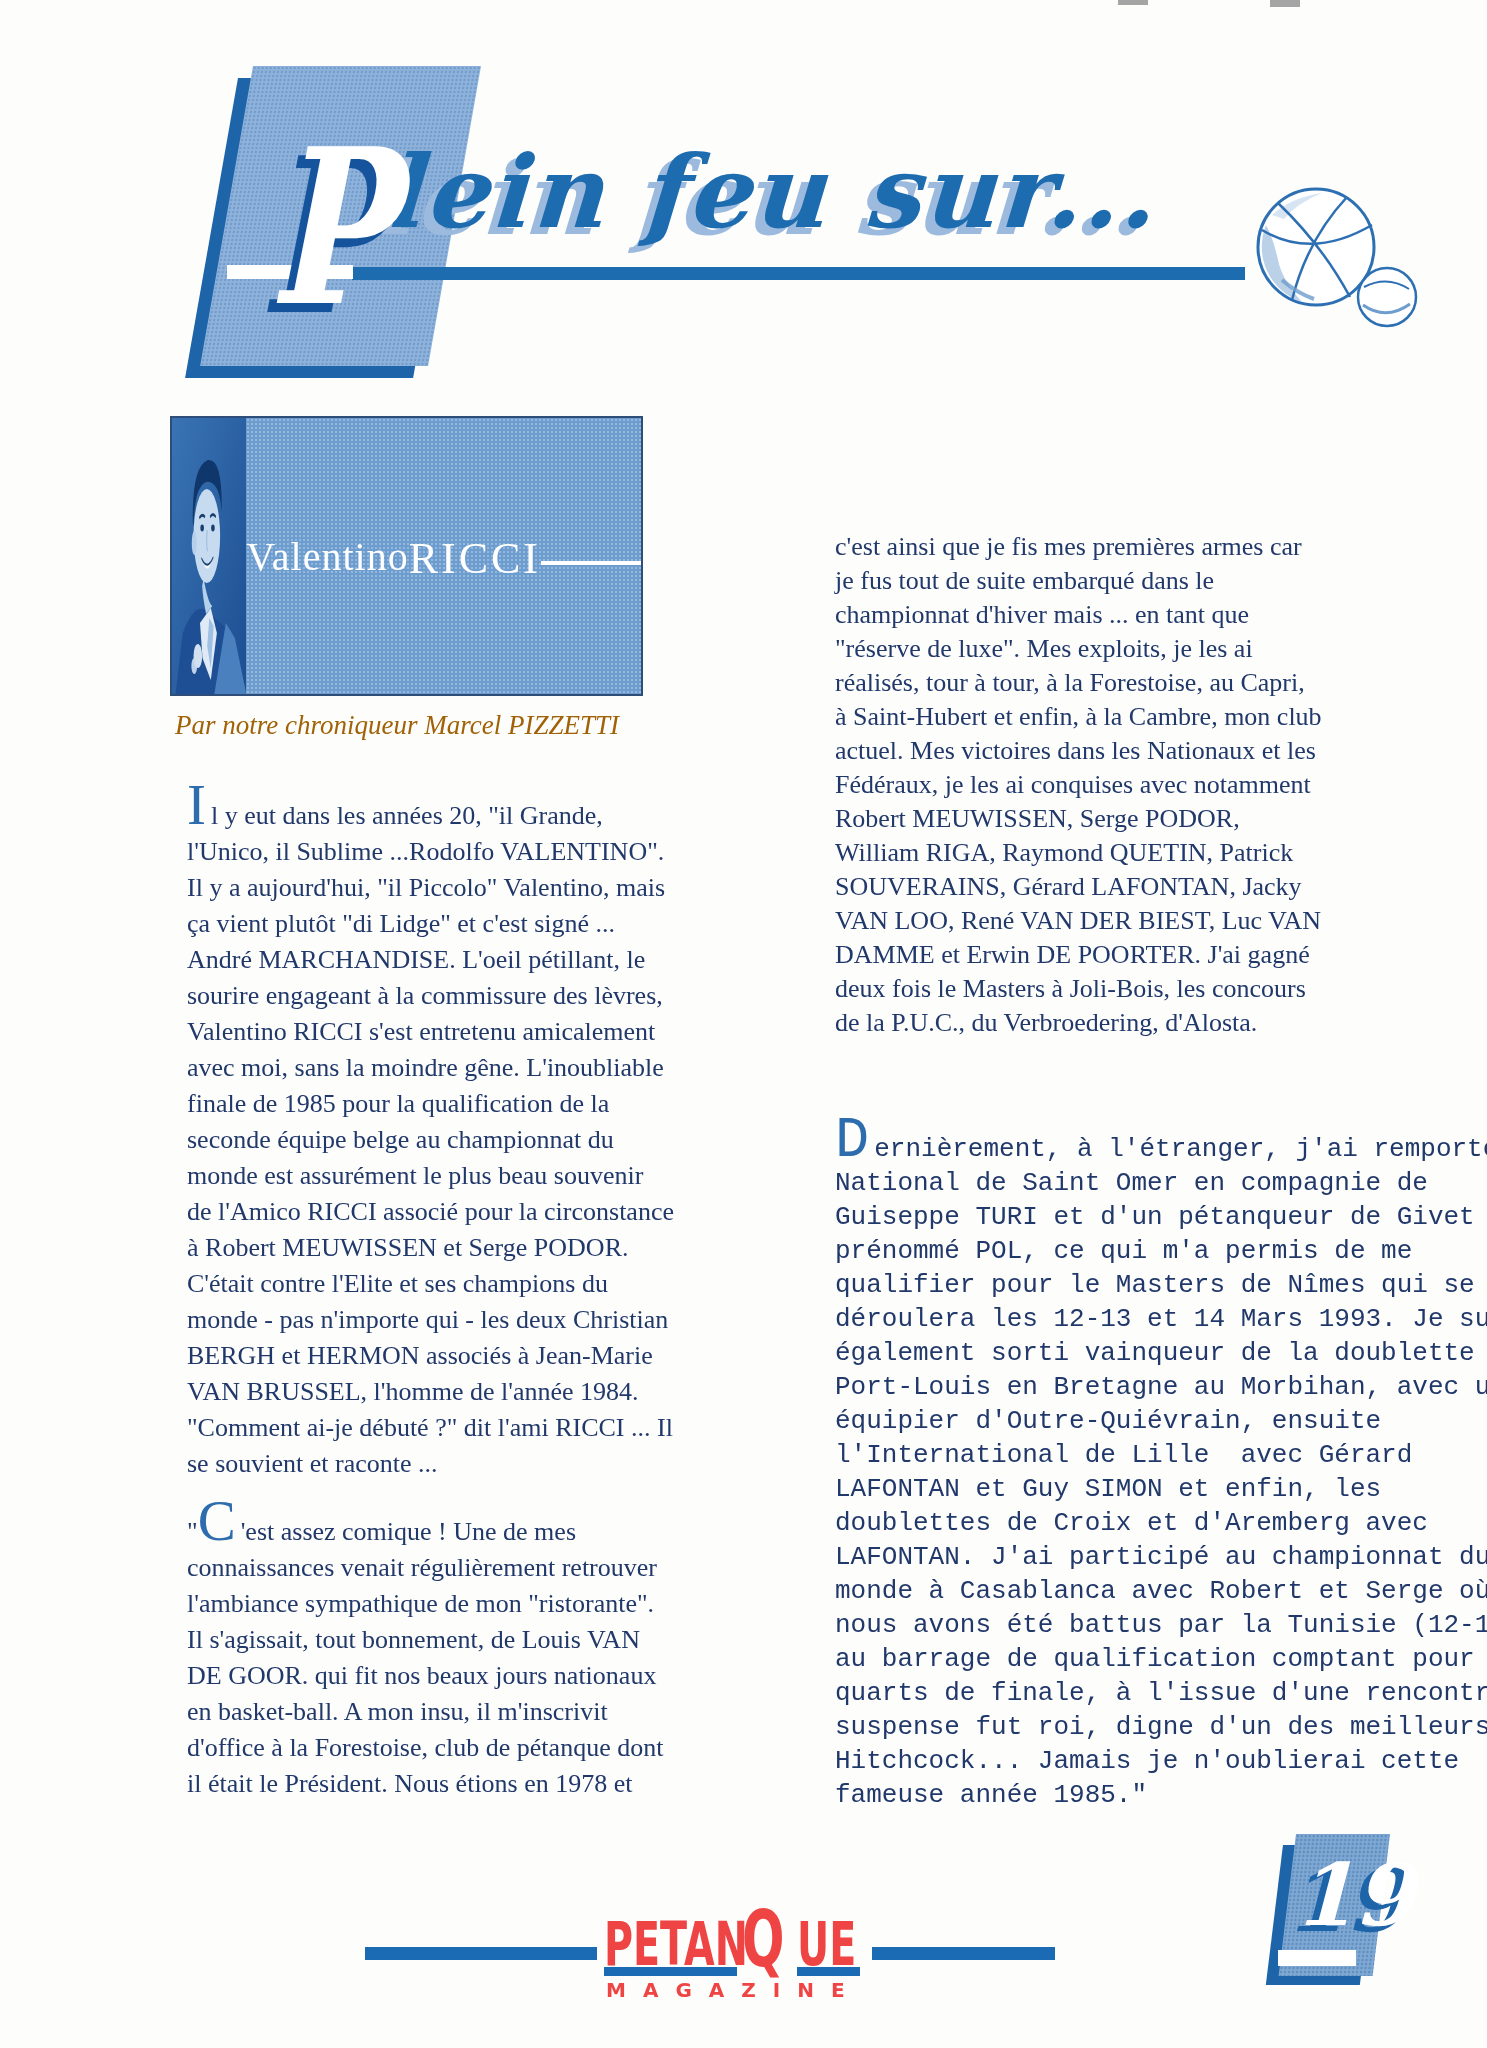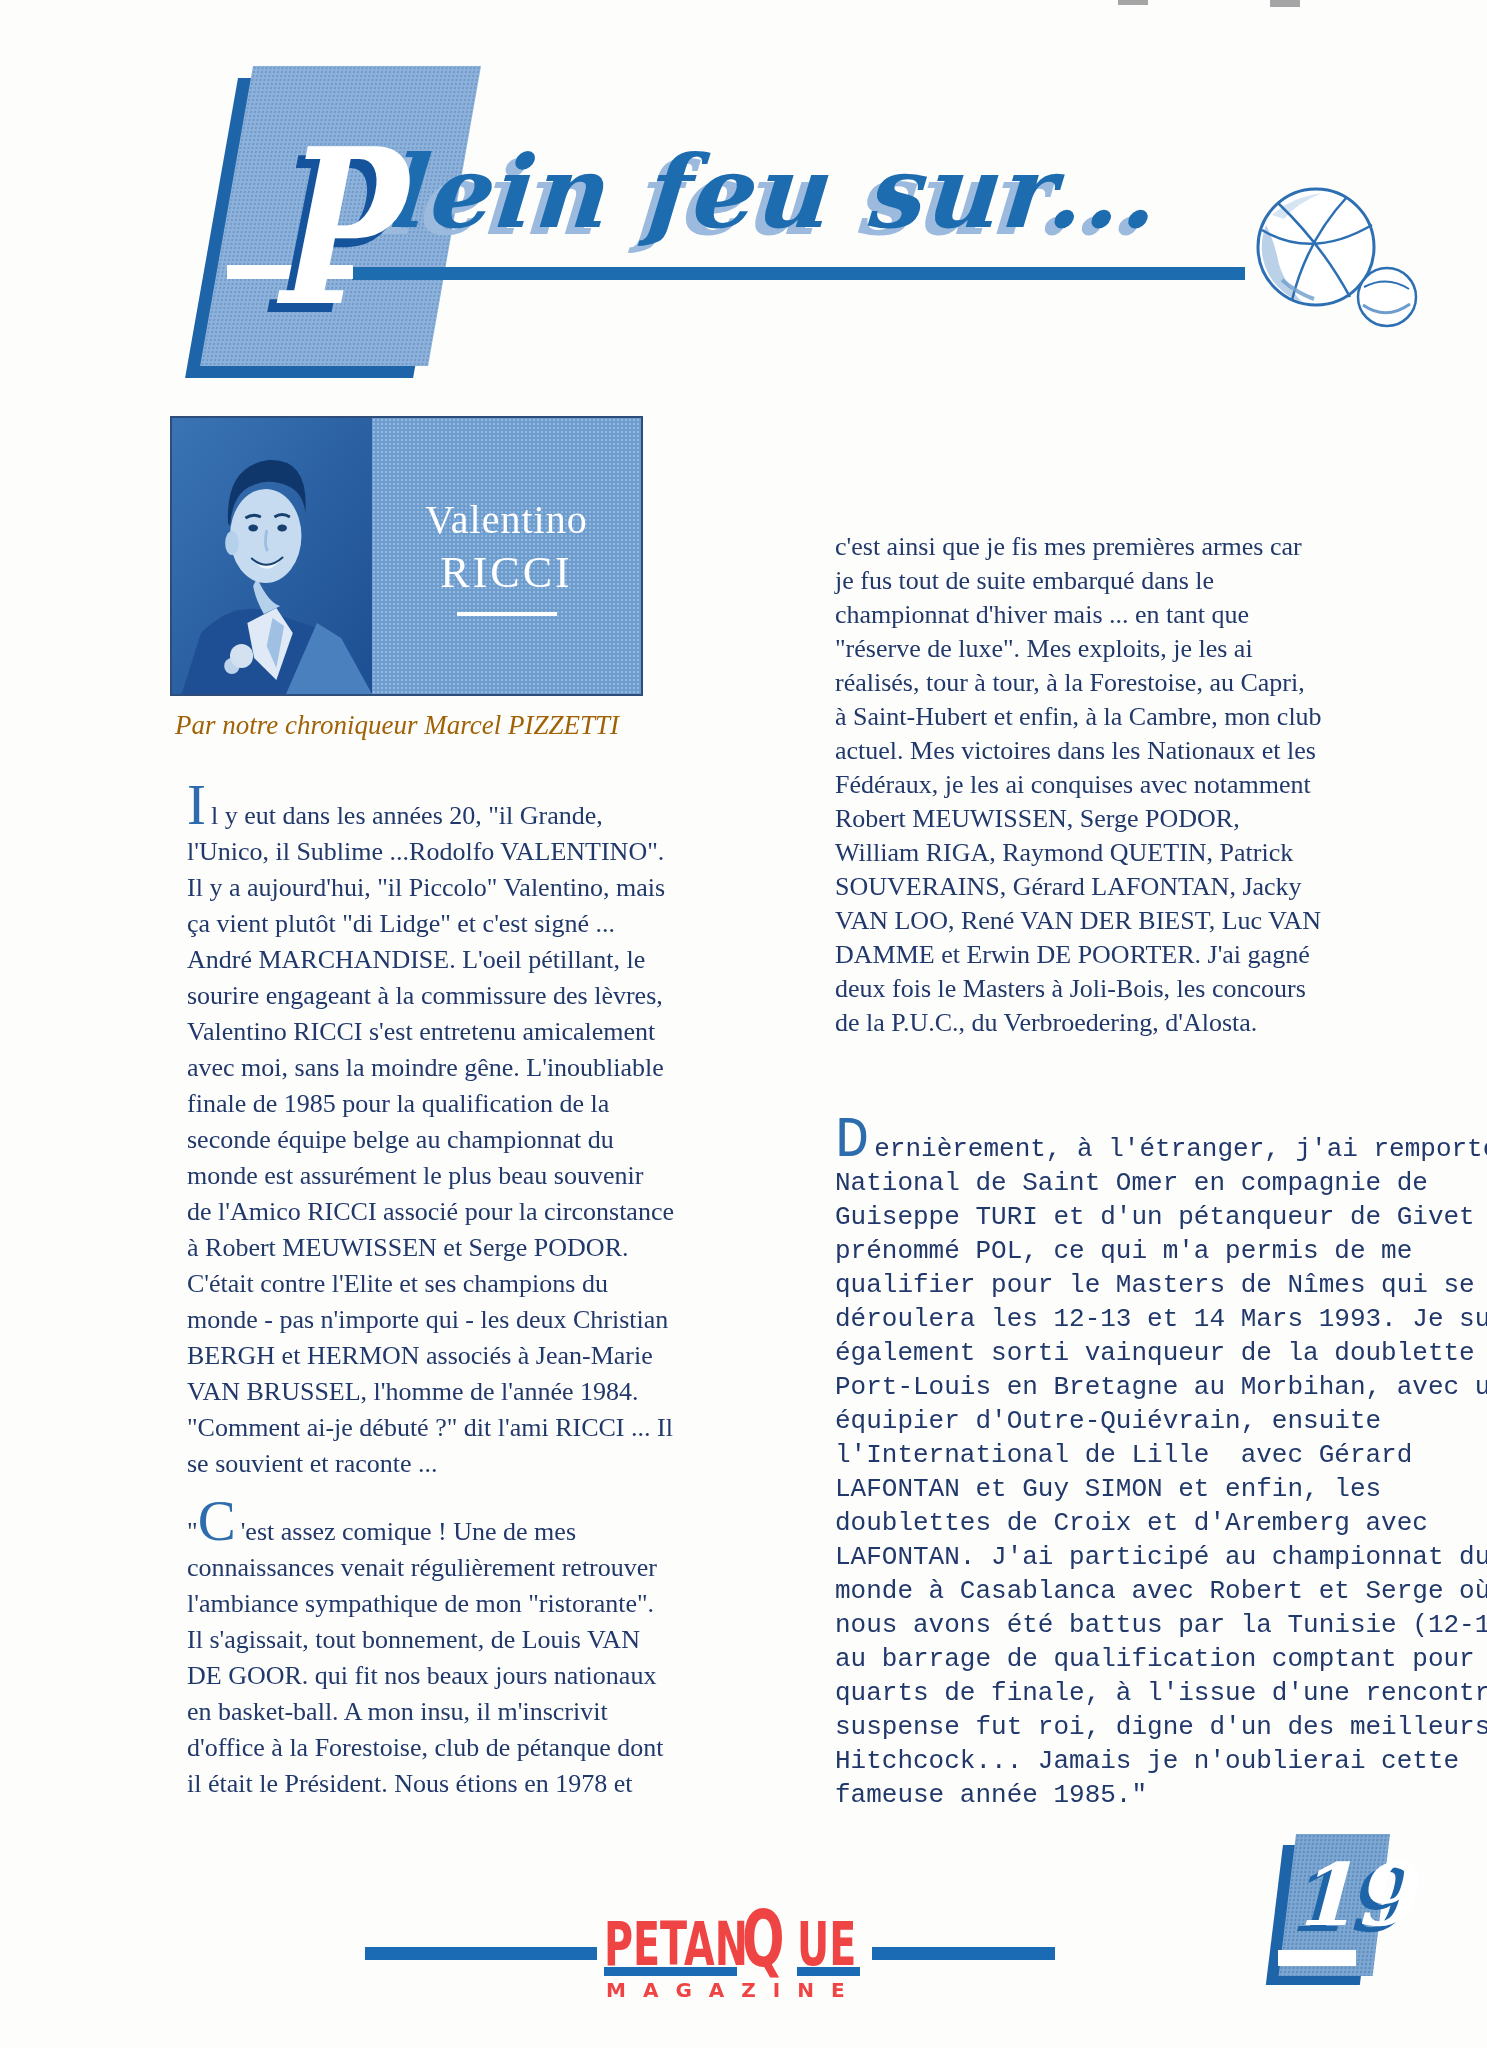--- a/index.html
+++ b/index.html
@@ -43,21 +43,21 @@
   }
   .boule { position:absolute; left:1252px; top:185px; width:175px; height:152px; z-index:2; }
 
   
   .photo-box {
     position:absolute; left:170px; top:416px; width:473px; height:280px;
     border:2px solid #2e4d78; box-sizing:border-box; display:flex; background:#2a66aa;
   }
   .portrait { width:200px; height:100%; display:block; }
   .name-panel {
-    flex:1; position:relative; display:flex; flex-direction:column;
+    flex:1; position:relative; display:flex; flex-direction:row;
     align-items:center; justify-content:center;
     background-color:#6d9cce;
     background-image:radial-gradient(rgba(255,255,255,.28) 1px, transparent 1.1px);
     background-size:4px 4px;
   }
   .first-name { font-size:40px; color:#ffffff; letter-spacing:1px; }
   .last-name  { font-size:44px; color:#ffffff; letter-spacing:3px; margin-top:4px; }
   .name-underline { width:100px; height:4px; background:#ffffff; margin-top:14px; }
 
   .byline { position:absolute; left:175px; top:710px; font-size:27px; color:#a16207;font-style:italic; }

